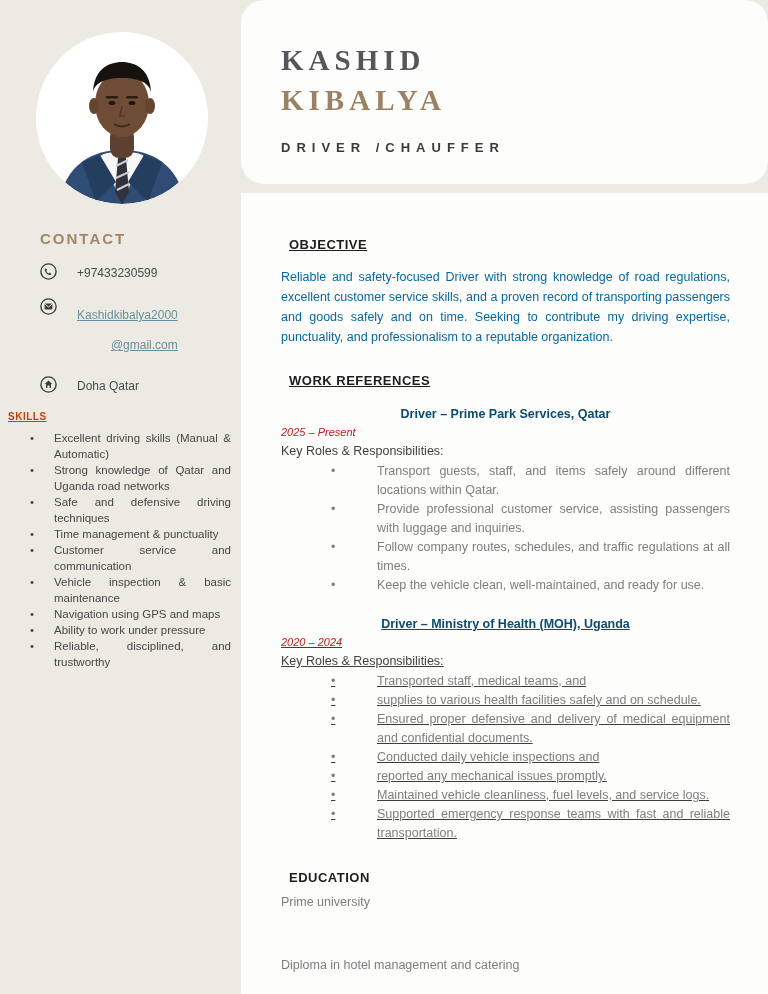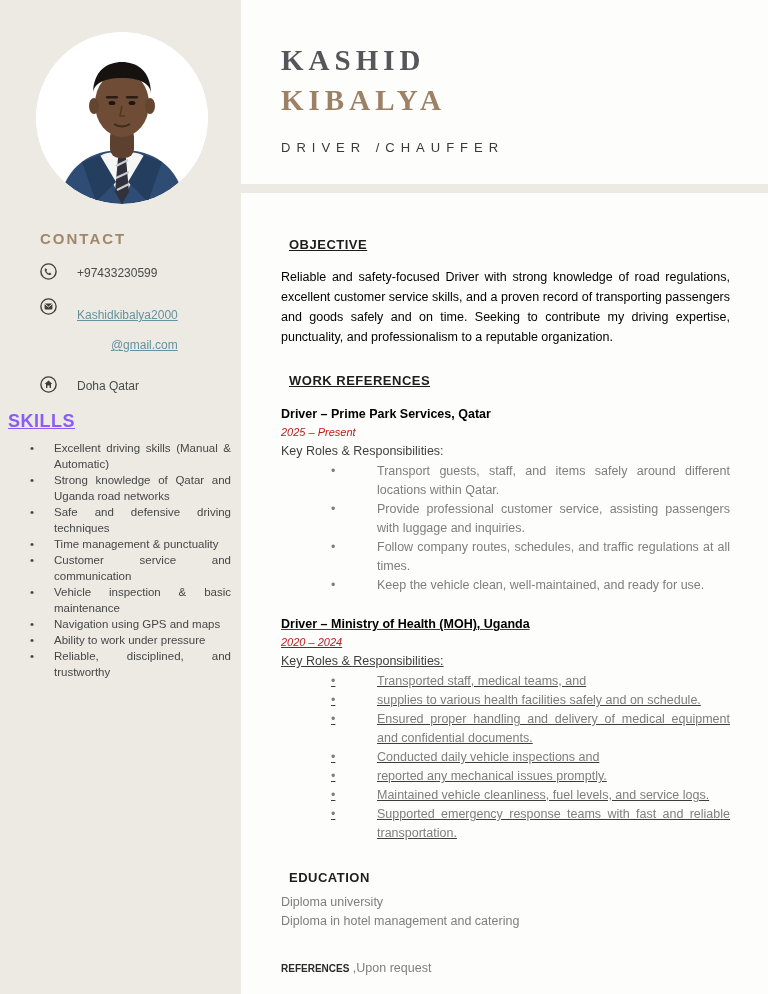--- a/index.html
+++ b/index.html
@@ -36,78 +36,79 @@
   .cicon svg{display:block;}
   .contact-text{font-size:12px;color:#4a4a4a;line-height:17px;padding-top:2px;text-align:right;}
   .email-link{
     color:#64929e;text-decoration:underline;cursor:pointer;
     display:inline-block;line-height:30px;
   }
   .email-link .l2{display:block;}
 
   .skills{margin-top:14px;}
   .skills-heading{
-    font-size:18px;font-weight:bold;color:#8b5cf6;
+    font-size:10px;font-weight:bold;color:#c2410c;
     text-decoration:underline;letter-spacing:0.5px;
     margin:0 0 8px 8px;
   }
   .skills-list{list-style:none;margin:0;padding:0 10px 0 30px;}
   .skills-list li{
     display:flex;font-size:11.5px;line-height:16px;color:#474747;
     margin-bottom:0px;
   }
   .skills-list .b{width:24px;min-width:24px;color:#474747;}
   .skills-list .t{flex:1;text-align:justify;}
 
   
   .right{flex:1;display:flex;flex-direction:column;height:100%;}
   .res-header{
     background:#fdfdfc;height:184px;box-sizing:border-box;
     padding:40px 0 0 40px;
+    border-radius:23px;
   }
   .name{
     font-family:"Liberation Serif", serif;
     font-weight:bold;font-size:29px;letter-spacing:5px;
     line-height:40px;margin:0;
   }
   .name .first{color:#56555a;}
   .name .last{color:#9d8165;display:block;}
   .job-title{
-    margin-top:20px;font-size:13px;font-weight:normal;
+    margin-top:20px;font-size:13px;font-weight:bold;
     letter-spacing:6px;color:#3a3a3a;
   }
   .divider{height:9px;background:#edeae3;}
 
   .content{
     background:#fdfdfc;flex:1;box-sizing:border-box;
     padding:36px 38px 0 40px;
     overflow:hidden;
   }
   .sec-heading{
     font-size:13px;font-weight:bold;color:#1d1d1d;
     text-decoration:underline;letter-spacing:0.5px;margin:8px;
   }
   .sec-heading.no-underline{text-decoration:none;}
   .objective-text{
     margin-top:15px;font-size:12.5px;line-height:20px;
-    color:#000000;text-align:justify;
+    color:#0369a1;text-align:justify;
   }
   .work-sec{margin-top:26px;}
   .job{margin-top:17px;}
   .job2{margin-top:20px;text-decoration:underline;}
-  .job-name{font-size:12.5px;font-weight:bold;color:#000000;line-height:18px;}
+  .job-name{font-size:12.5px;font-weight:bold;color:#0c4a6e;line-height:18px;text-align:center;}
   .job-period{font-size:11px;font-style:italic;color:#b91c1c;line-height:19px;}
   .job-roles{font-size:12.5px;color:#3f3f3f;line-height:19px;}
   .job-bullets{list-style:none;margin:1px 0 0 0;padding:0;}
   .job-bullets li{display:flex;font-size:12.5px;line-height:19px;color:#7e7e7e;}
   .job-bullets .b{width:46px;min-width:46px;padding-left:50px;box-sizing:content-box;color:#7e7e7e;}
   .job-bullets .t{flex:1;text-align:justify;}
 
   .edu-sec{margin-top:27px;}
-  .edu-line{font-size:12.5px;color:#7e7e7e;line-height:19px;}
+  .edu-line{font-size:12.5px;color:#7e7e7e;line-height:19px;margin-top:44px;}
   .edu-line.first{margin-top:3px;}
 
   .ref-sec{margin-top:30px;font-size:12.5px;color:#7e7e7e;}
   .ref-sec .ref-h{font-weight:bold;color:#2a2a2a;font-size:10px;}
 </style>
 </head>
 <body>
 
 <div class="page">
 
@@ -285,21 +286,21 @@
             <li>
                 <span class="b">•</span>
                 <span class="t">Transported staff, medical teams, and</span>
               </li>
             <li>
                 <span class="b">•</span>
                 <span class="t">supplies to various health facilities safely and on schedule.</span>
               </li>
             <li>
                 <span class="b">•</span>
-                <span class="t">Ensured proper handling and delivery of medical equipment and confidential documents.</span>
+                <span class="t">Ensured proper defensive and delivery of medical equipment and confidential documents.</span>
               </li>
             <li>
                 <span class="b">•</span>
                 <span class="t">Conducted daily vehicle inspections and</span>
               </li>
             <li>
                 <span class="b">•</span>
                 <span class="t">reported any mechanical issues promptly.</span>
               </li>
             <li>
@@ -309,21 +310,21 @@
             <li>
                 <span class="b">•</span>
                 <span class="t">Supported emergency response teams with fast and reliable transportation.</span>
               </li>
           </ul>
         </div>
       </section>
 
       <section class="edu-sec">
         <h2 class="sec-heading no-underline">EDUCATION</h2>
-        <div class="edu-line first">Diploma university</div>
+        <div class="edu-line first">Prime university</div>
         <div class="edu-line">Diploma in hotel management and catering</div>
       </section>
 
       <section class="ref-sec">
         <span class="ref-h">REFERENCES</span>
         <span>,Upon request</span>
       </section>
 
     </main>
   </div>

